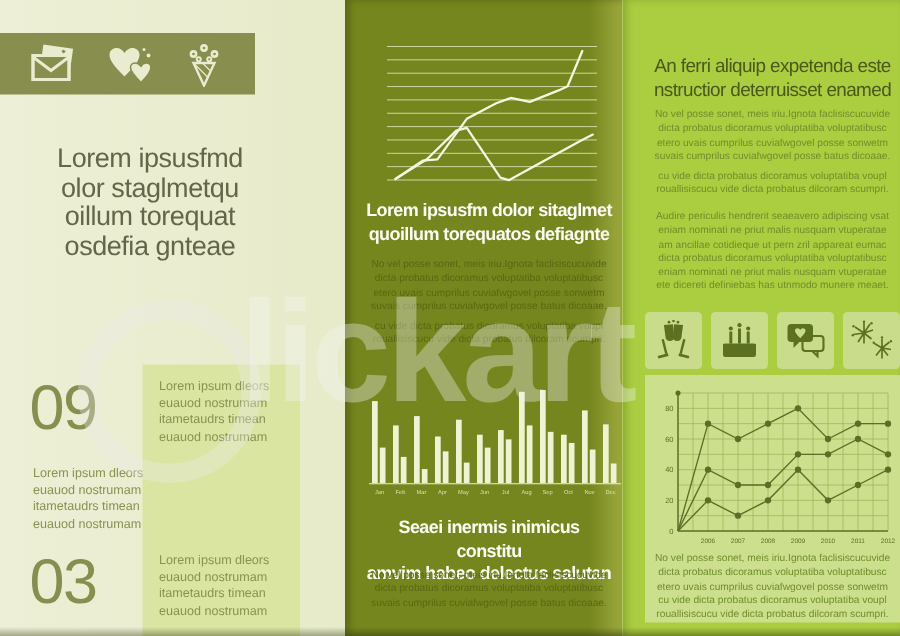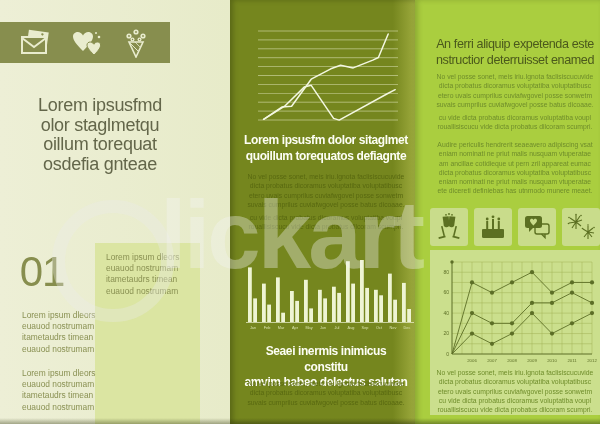--- a/index.html
+++ b/index.html
@@ -94,33 +94,34 @@
     </div>
 
     <h1 class="left-title pre">Lorem ipsusfmd
 olor staglmetqu
 oillum torequat
 osdefia gnteae</h1>
 
     <div class="items-bg"></div>
 
     <div class="item" style="top:250px">
-      <div class="num">01</div>
+      <div class="num">09</div>
       <div class="itext pre">Lorem ipsum dleors
 euauod nostrumam
 itametaudrs timean
 euauod nostrumam</div>
     </div>
     <div class="item" style="top:308px">
       <div class="itext pre">Lorem ipsum dleors
 euauod nostrumam
 itametaudrs timean
 euauod nostrumam</div>
     </div>
     <div class="item" style="top:366px">
+      <div class="num">03</div>
       <div class="itext pre">Lorem ipsum dleors
 euauod nostrumam
 itametaudrs timean
 euauod nostrumam</div>
     </div>
   </section>
 
   <section class="panel right">
     <svg id="right-line-chart" width="140" height="97" style="position:absolute;top:28px;left:28px">
         <line x1="0" y1="3" x2="140" y2="3" stroke="#e9efc9" stroke-width="0.6" opacity="0.85"></line>

